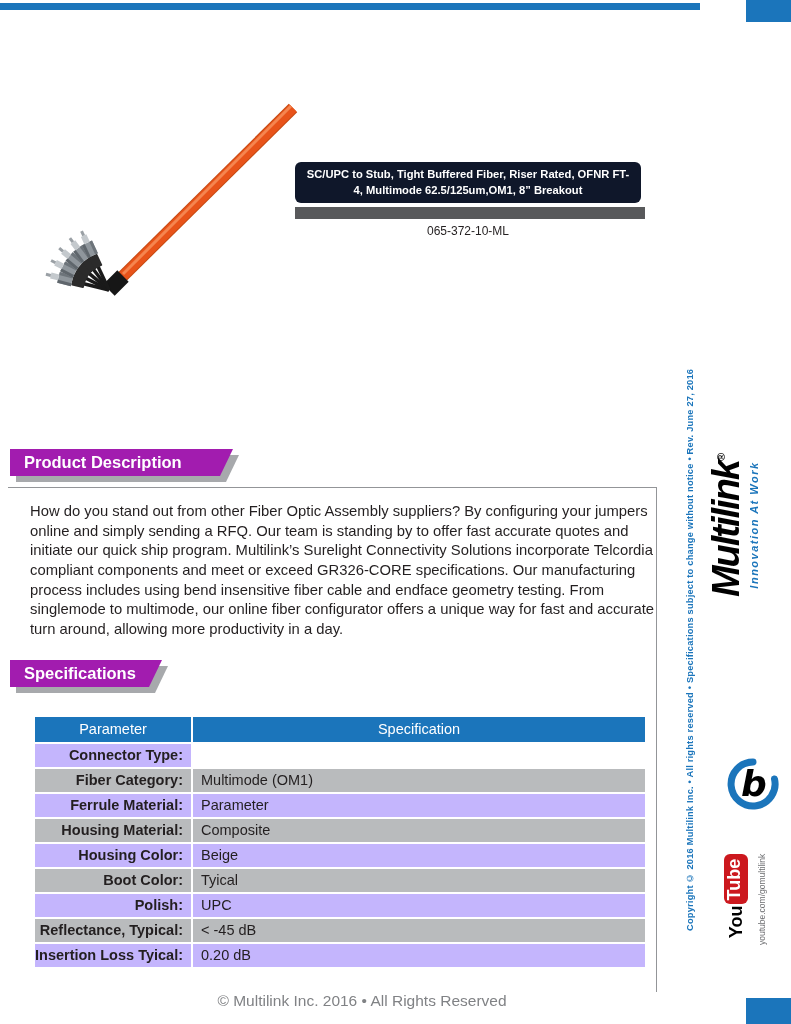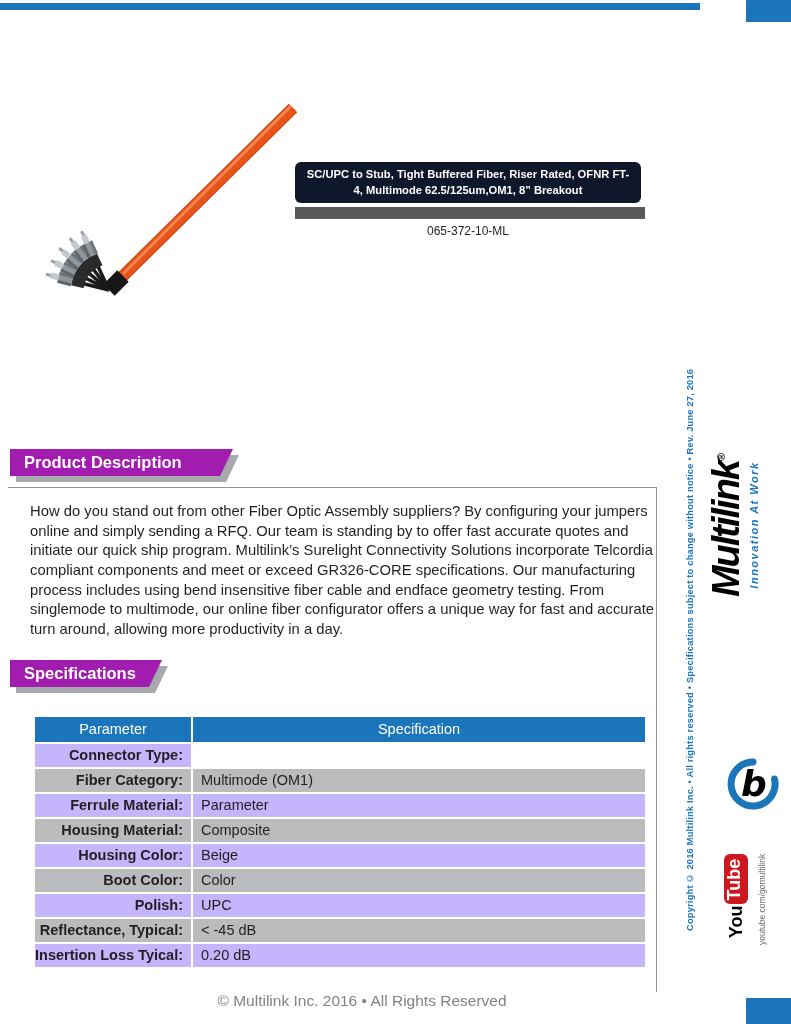--- a/index.html
+++ b/index.html
@@ -179,21 +179,21 @@
     <div class="t-row gray">
       <div class="cell-p">Housing Material:</div>
       <div class="cell-v">Composite</div>
     </div>
     <div class="t-row white">
       <div class="cell-p">Housing Color:</div>
       <div class="cell-v">Beige</div>
     </div>
     <div class="t-row gray">
       <div class="cell-p">Boot Color:</div>
-      <div class="cell-v">Color</div>
+      <div class="cell-v">Tyical</div>
     </div>
     <div class="t-row white">
       <div class="cell-p">Polish:</div>
       <div class="cell-v">UPC</div>
     </div>
     <div class="t-row gray">
       <div class="cell-p">Reflectance, Typical:</div>
       <div class="cell-v">&lt; -45 dB</div>
     </div>
     <div class="t-row white">

